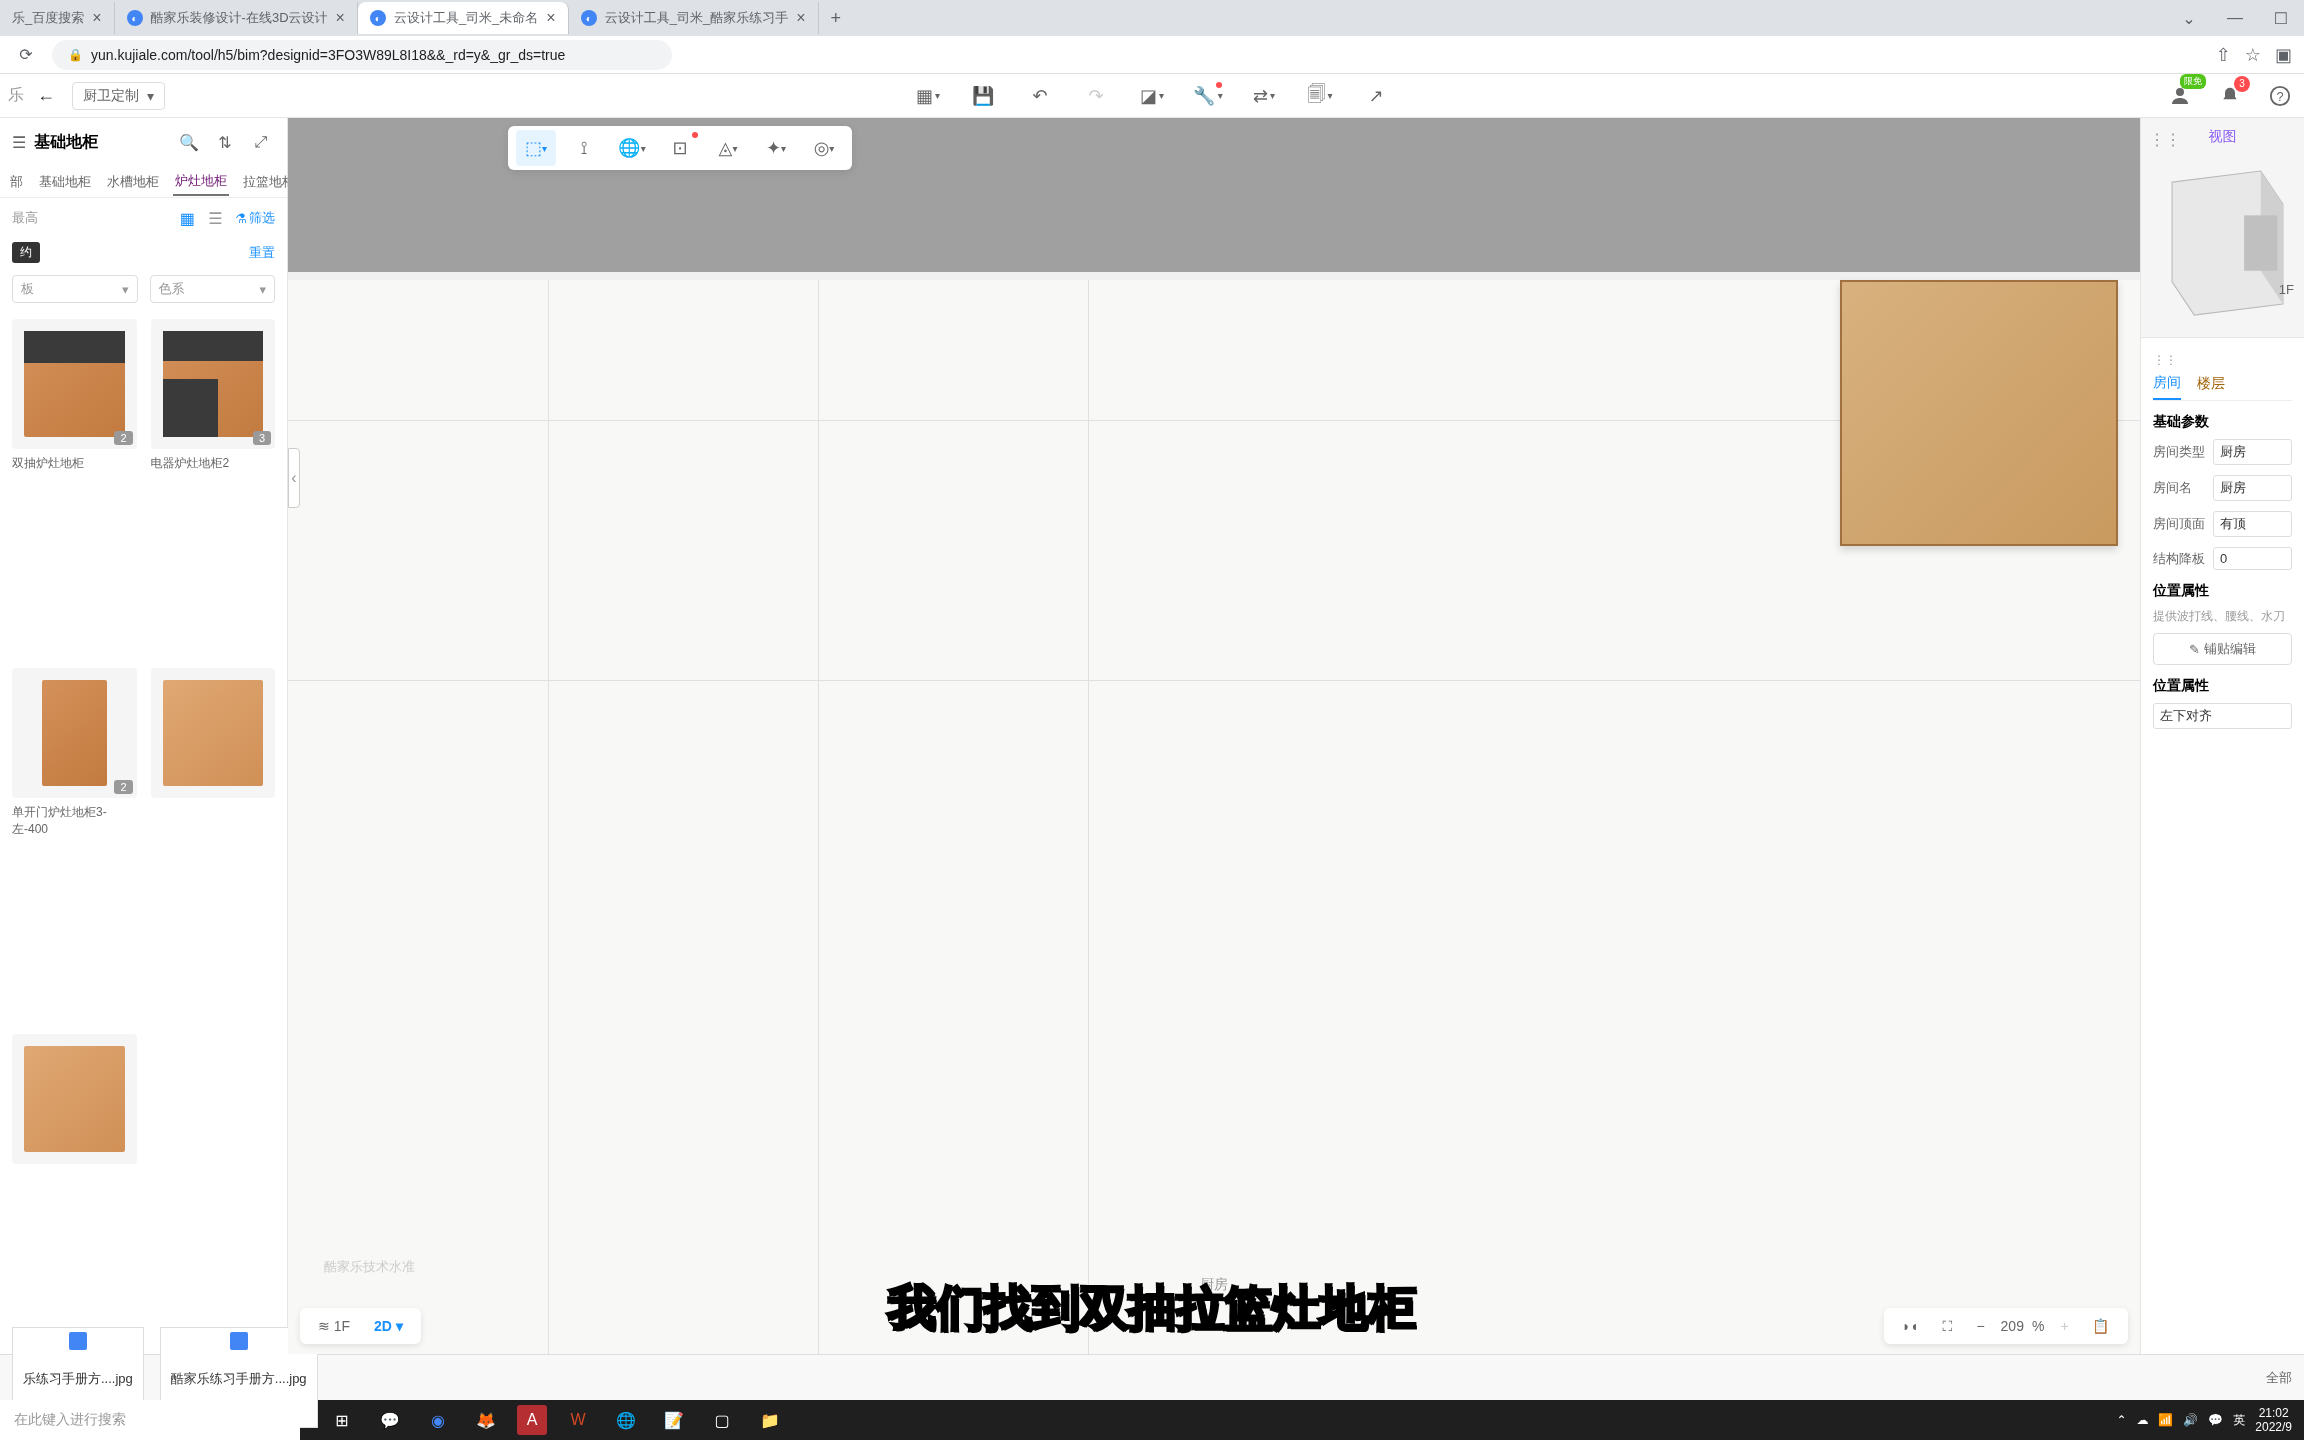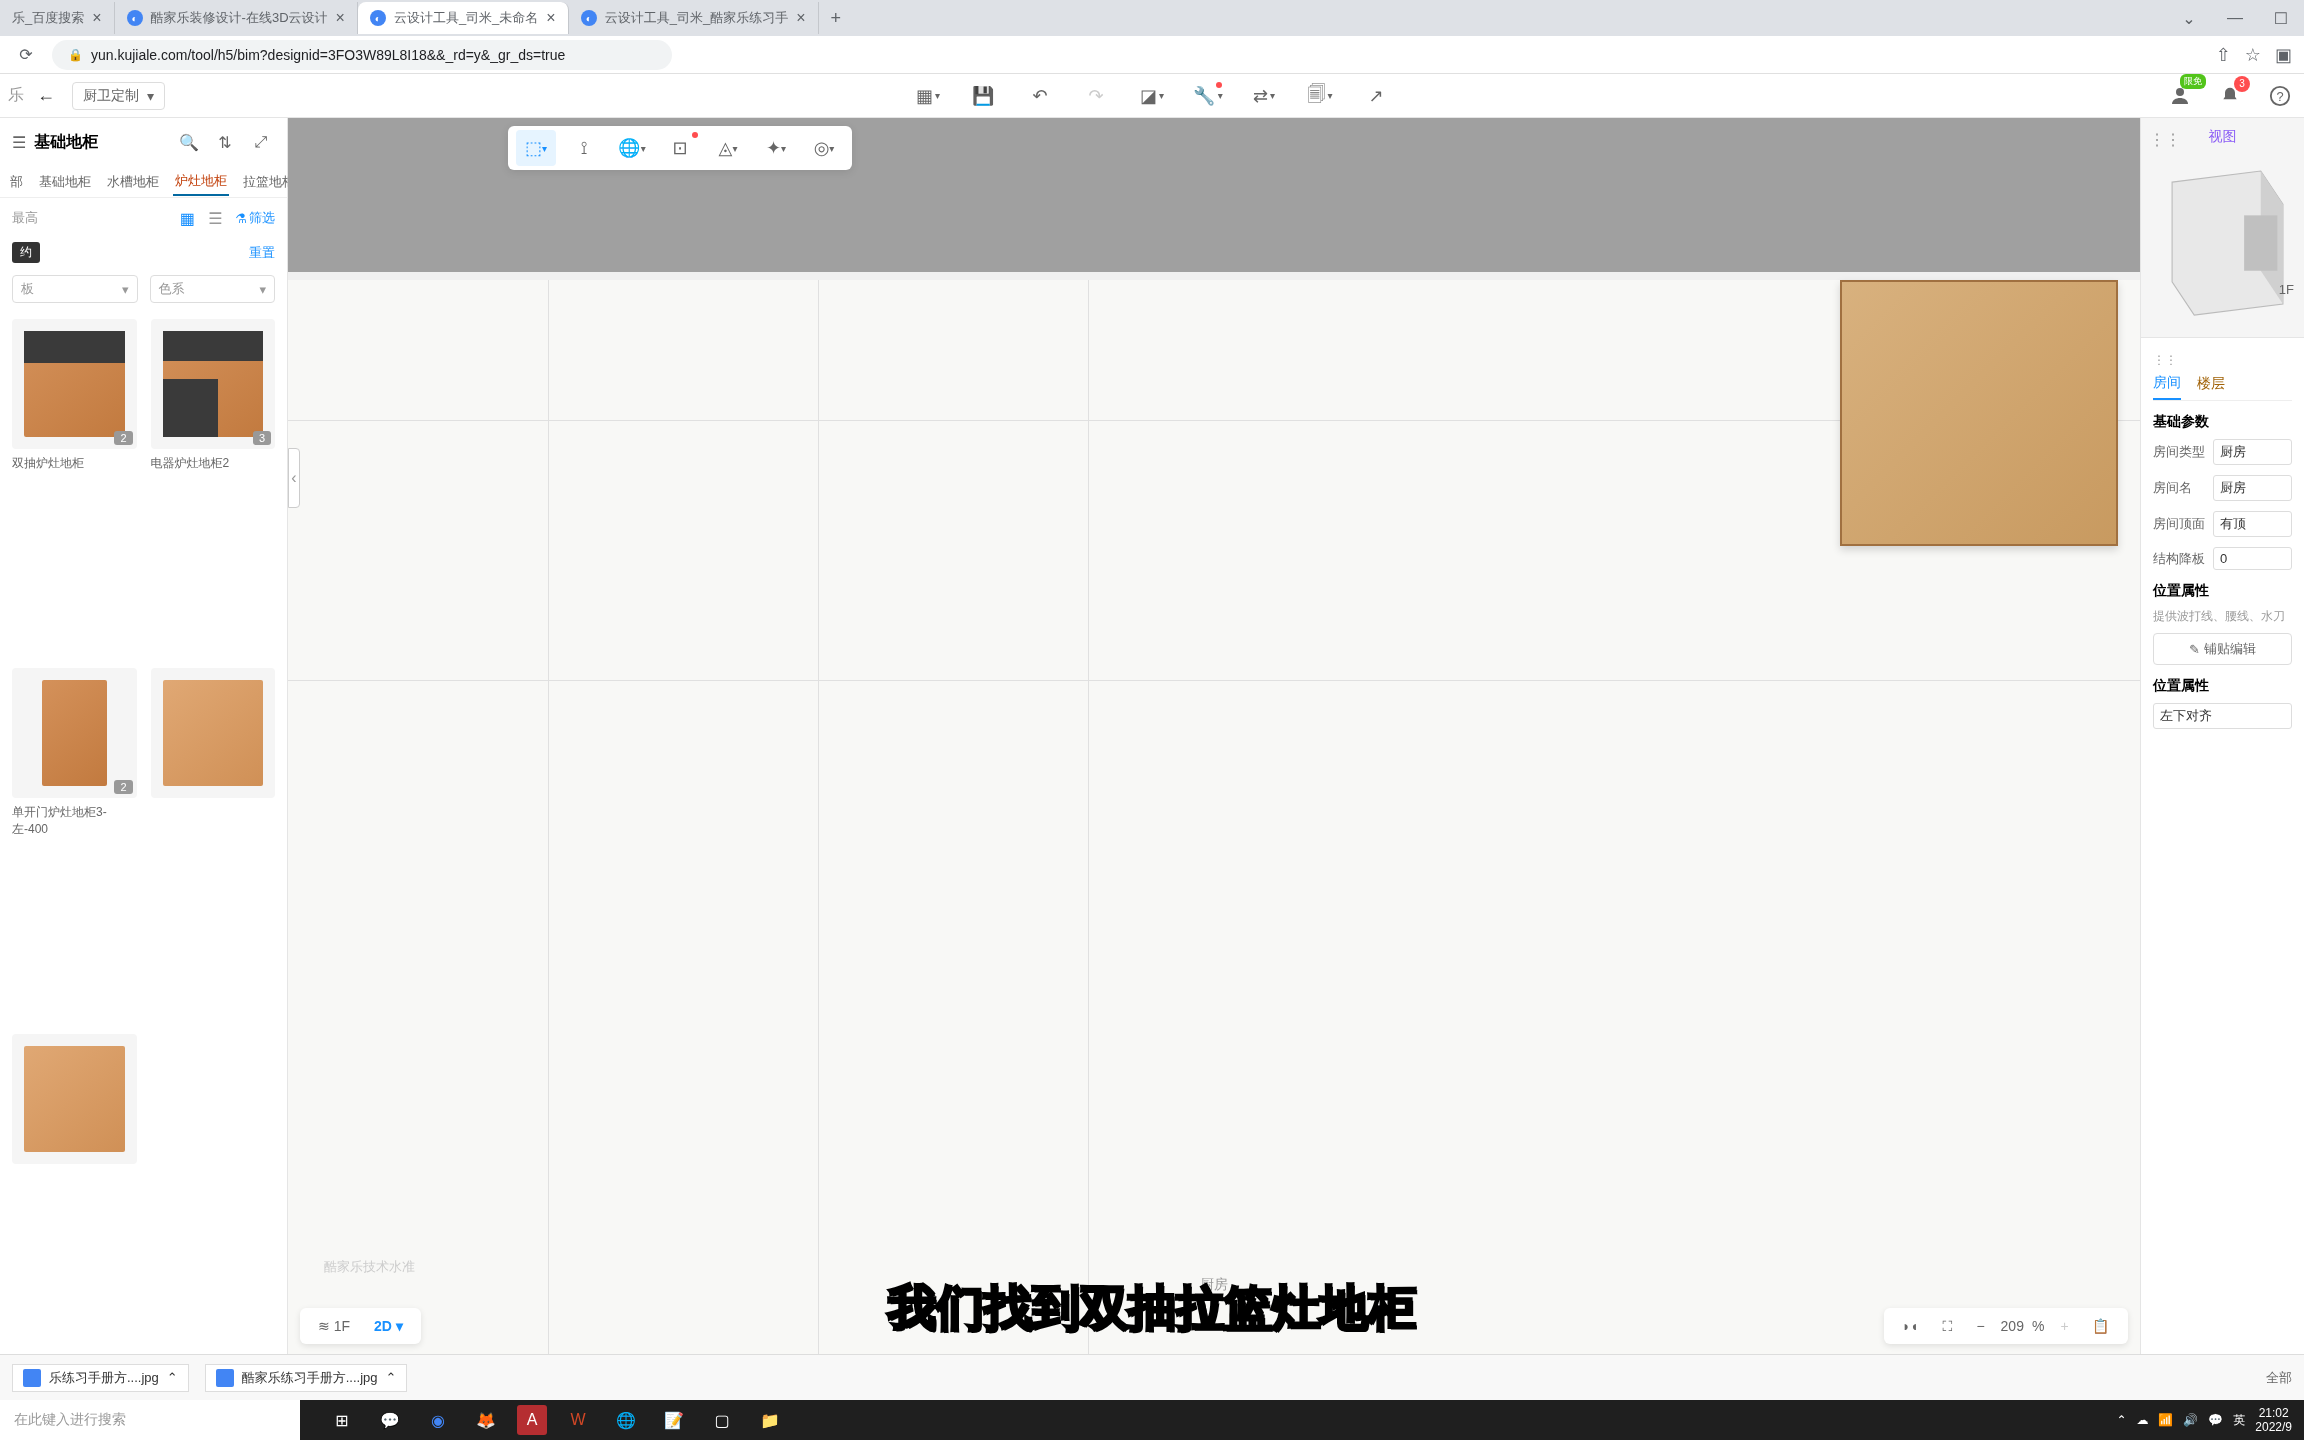--- a/index.html
+++ b/index.html
@@ -43,21 +43,21 @@
 
 .main { display: flex; height: calc(100% - 118px - 46px - 40px); }
 
 
 .sidebar { width: 288px; border-right: 1px solid #e5e5e5; display: flex; flex-direction: column; background: #fff; }
 .sidebar-header { height: 48px; display: flex; align-items: center; padding: 0 12px; gap: 8px; }
 .sidebar-title { font-size: 16px; font-weight: 600; flex: 1; }
 .sidebar-icon-btn { width: 28px; height: 28px; display: flex; align-items: center; justify-content: center; color: #666; }
 .category-tabs { display: flex; padding: 0 8px; gap: 12px; font-size: 13px; color: #666; border-bottom: 1px solid #eee; height: 32px; align-items: center; }
 .cat-tab { padding: 4px 2px; white-space: nowrap; }
-.cat-tab.active { color: #c2410c; border-bottom: 2px solid #0369a1; }
+.cat-tab.active { color: #701a75; border-bottom: 2px solid #737373; }
 .collapse-icon { margin-left: auto; }
 .filter-row { display: flex; align-items: center; padding: 8px 12px; gap: 8px; }
 .sort-label { font-size: 13px; color: #999; }
 .view-btns { margin-left: auto; display: flex; gap: 4px; }
 .view-btn { width: 24px; height: 24px; display: flex; align-items: center; justify-content: center; color: #999; }
 .view-btn.active { color: #1890ff; }
 .filter-btn { color: #1890ff; font-size: 13px; display: flex; align-items: center; gap: 2px; }
 .tag-row { display: flex; padding: 4px 12px; align-items: center; }
 .tag-chip { background: #333; color: #fff; font-size: 12px; padding: 2px 8px; border-radius: 3px; }
 .reset-link { margin-left: auto; color: #1890ff; font-size: 13px; }
@@ -108,21 +108,21 @@
 .props-tab.active { color: #1890ff; border-bottom: 2px solid #1890ff; }
 .props-section { font-size: 14px; font-weight: 600; margin: 12px 0 8px; }
 .prop-row { display: flex; align-items: center; margin-bottom: 10px; font-size: 13px; }
 .prop-label { color: #666; width: 60px; }
 .prop-val { flex: 1; border: 1px solid #ddd; border-radius: 3px; padding: 3px 6px; color: #333; }
 .prop-desc { font-size: 12px; color: #999; margin: 8px 0; }
 .edit-btn { width: 100%; border: 1px solid #ddd; border-radius: 4px; padding: 6px; font-size: 13px; color: #666; text-align: center; display: flex; align-items: center; justify-content: center; gap: 4px; }
 
 
 .downloads { height: 46px; border-top: 1px solid #ddd; background: #f8f8f8; display: flex; align-items: center; padding: 0 12px; gap: 16px; }
-.dl-item { display: flex; align-items: center; gap: 8px; background: #fff; border: 1px solid #ddd; border-radius: 0; padding: 4px 10px; font-size: 13px; color: #333; }
+.dl-item { display: flex; align-items: center; gap: 20px; background: #fff; border: 1px solid #ddd; border-radius: 0; padding: 4px 10px; font-size: 13px; color: #333; flex-direction: column; }
 .dl-icon { width: 18px; height: 18px; background: #4285f4; border-radius: 2px; }
 .dl-all { margin-left: auto; color: #666; font-size: 13px; font-family: Liberation Serif, serif; }
 
 
 .taskbar { height: 40px; background: #1f1f1f; display: flex; align-items: center; color: #fff; }
 .search-box { width: 300px; height: 40px; background: #fff; color: #999; display: flex; align-items: center; padding: 0 14px; font-size: 14px; }
 .tb-icons { display: flex; align-items: center; gap: 4px; margin-left: 20px; }
 .tb-icon { width: 44px; height: 40px; display: flex; align-items: center; justify-content: center; }
 .tb-right { margin-left: auto; display: flex; align-items: center; gap: 10px; padding-right: 12px; font-size: 12px; }
 

